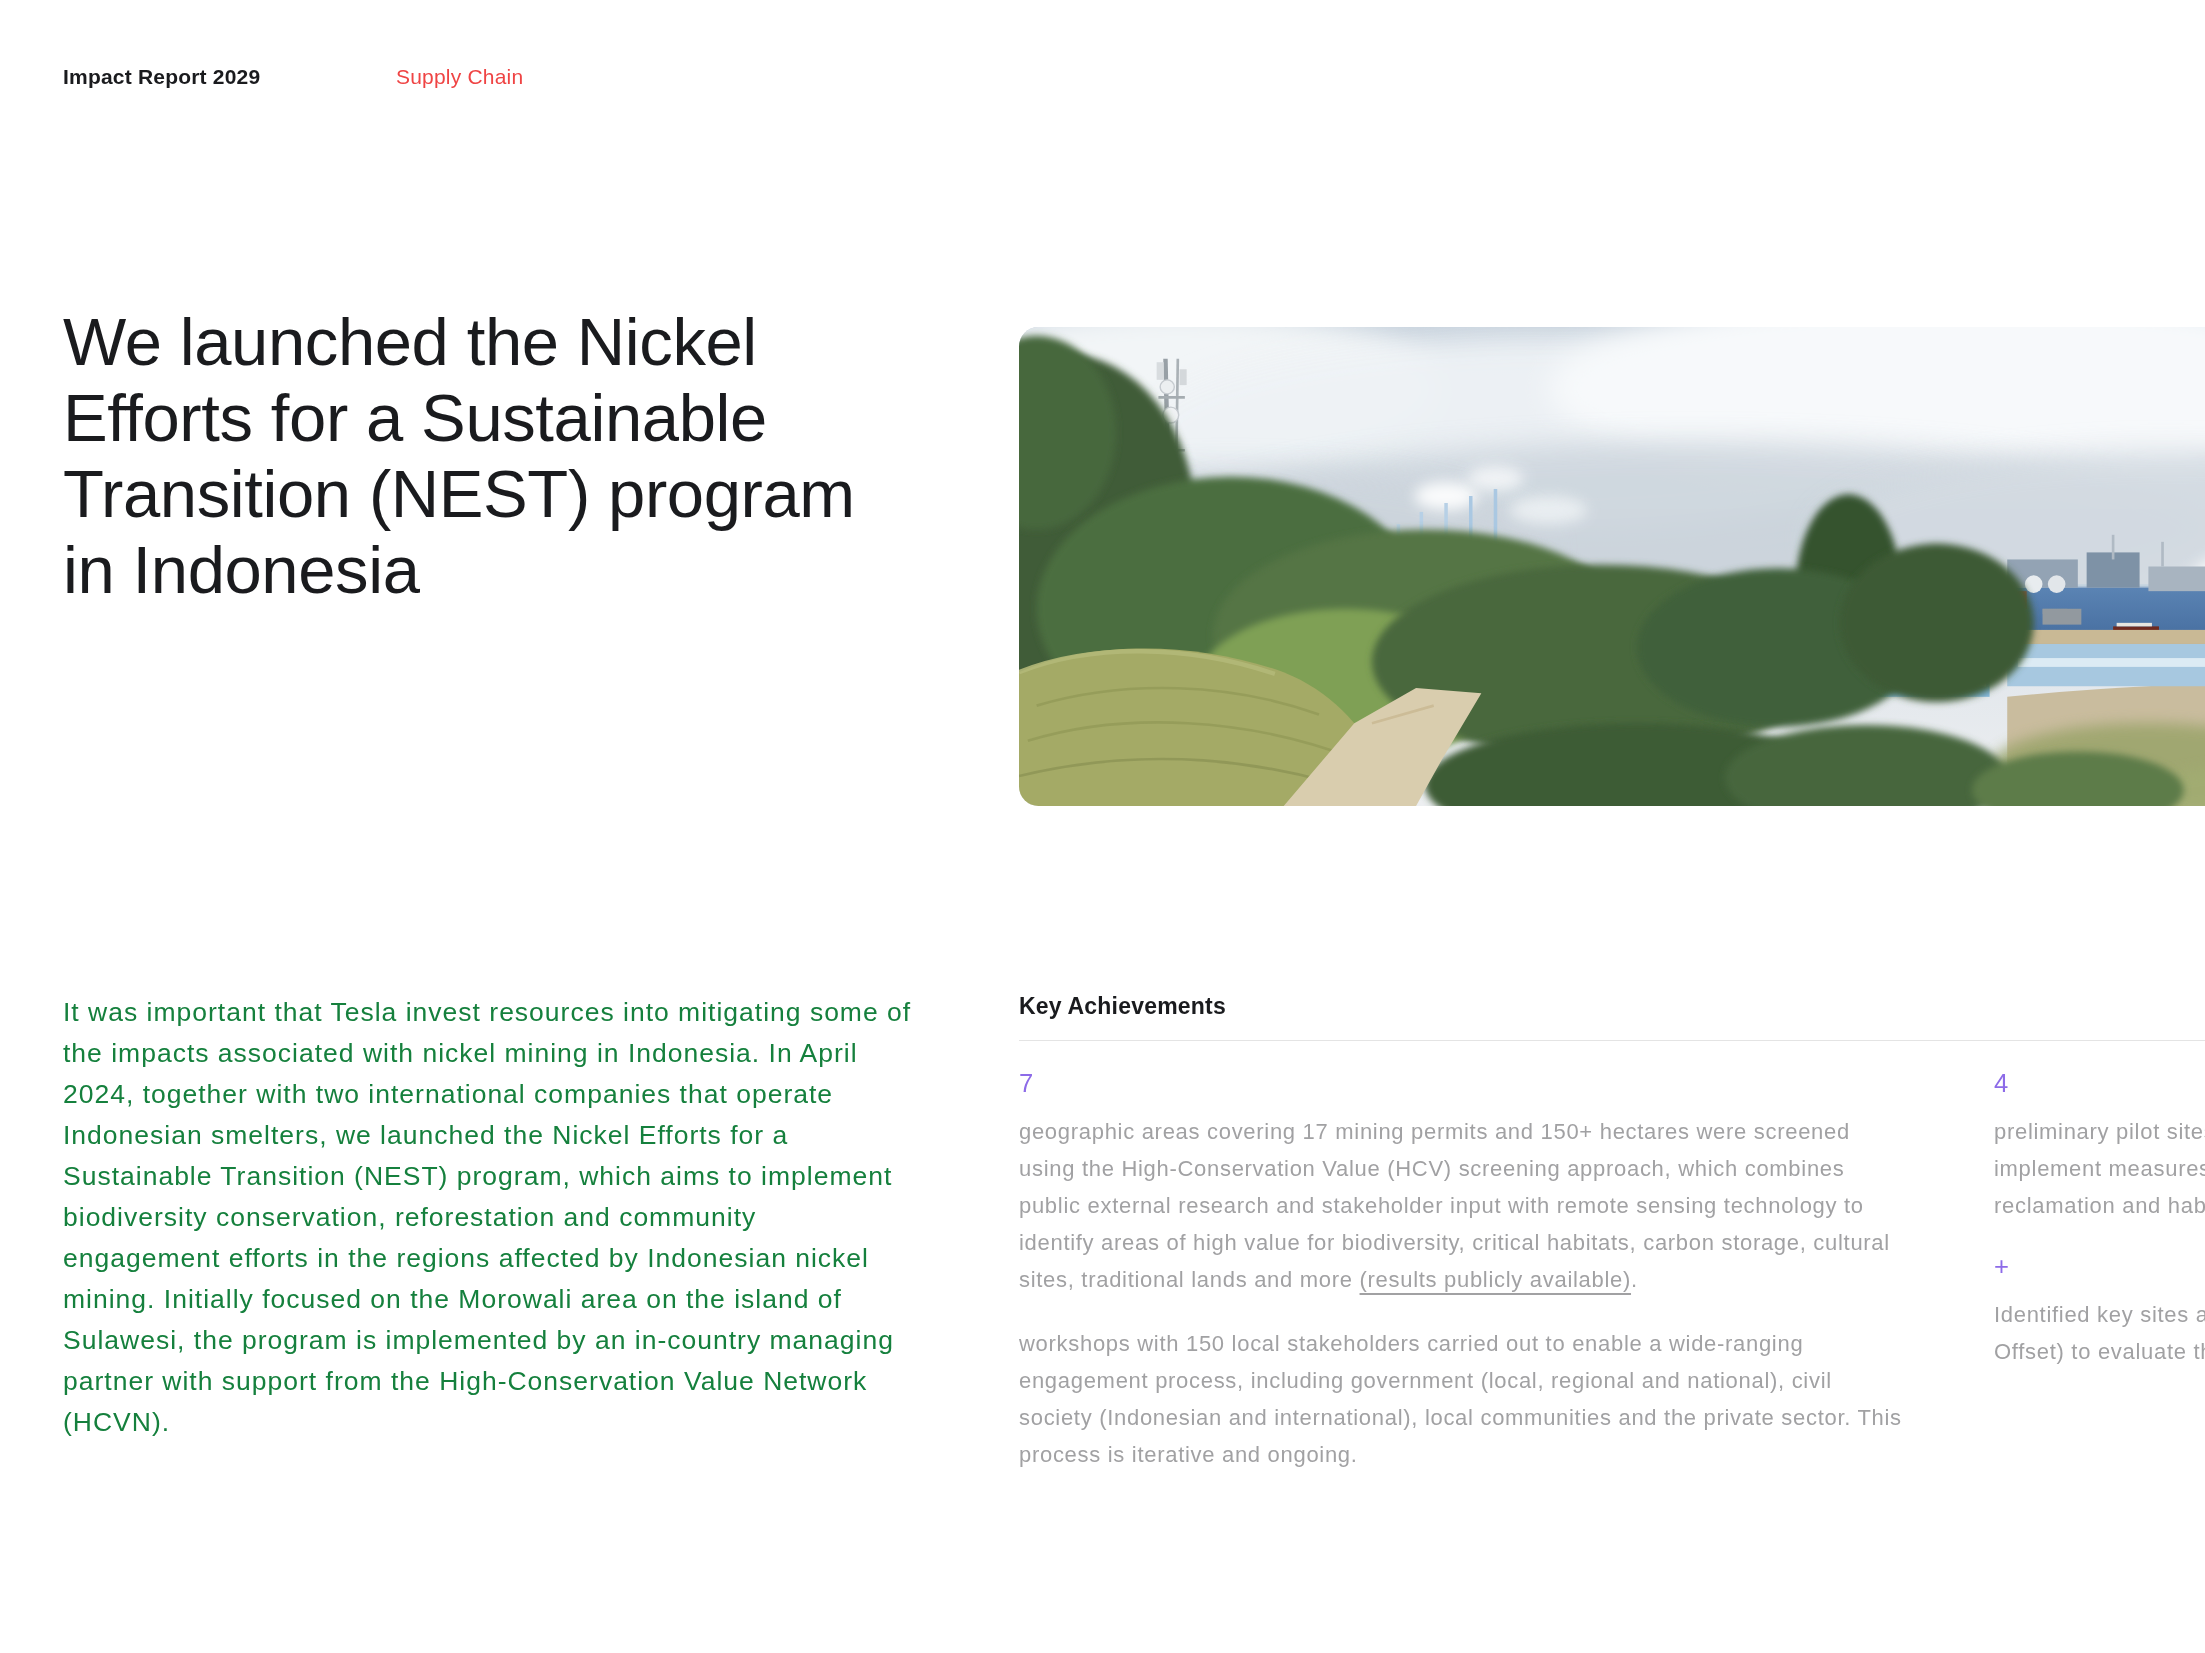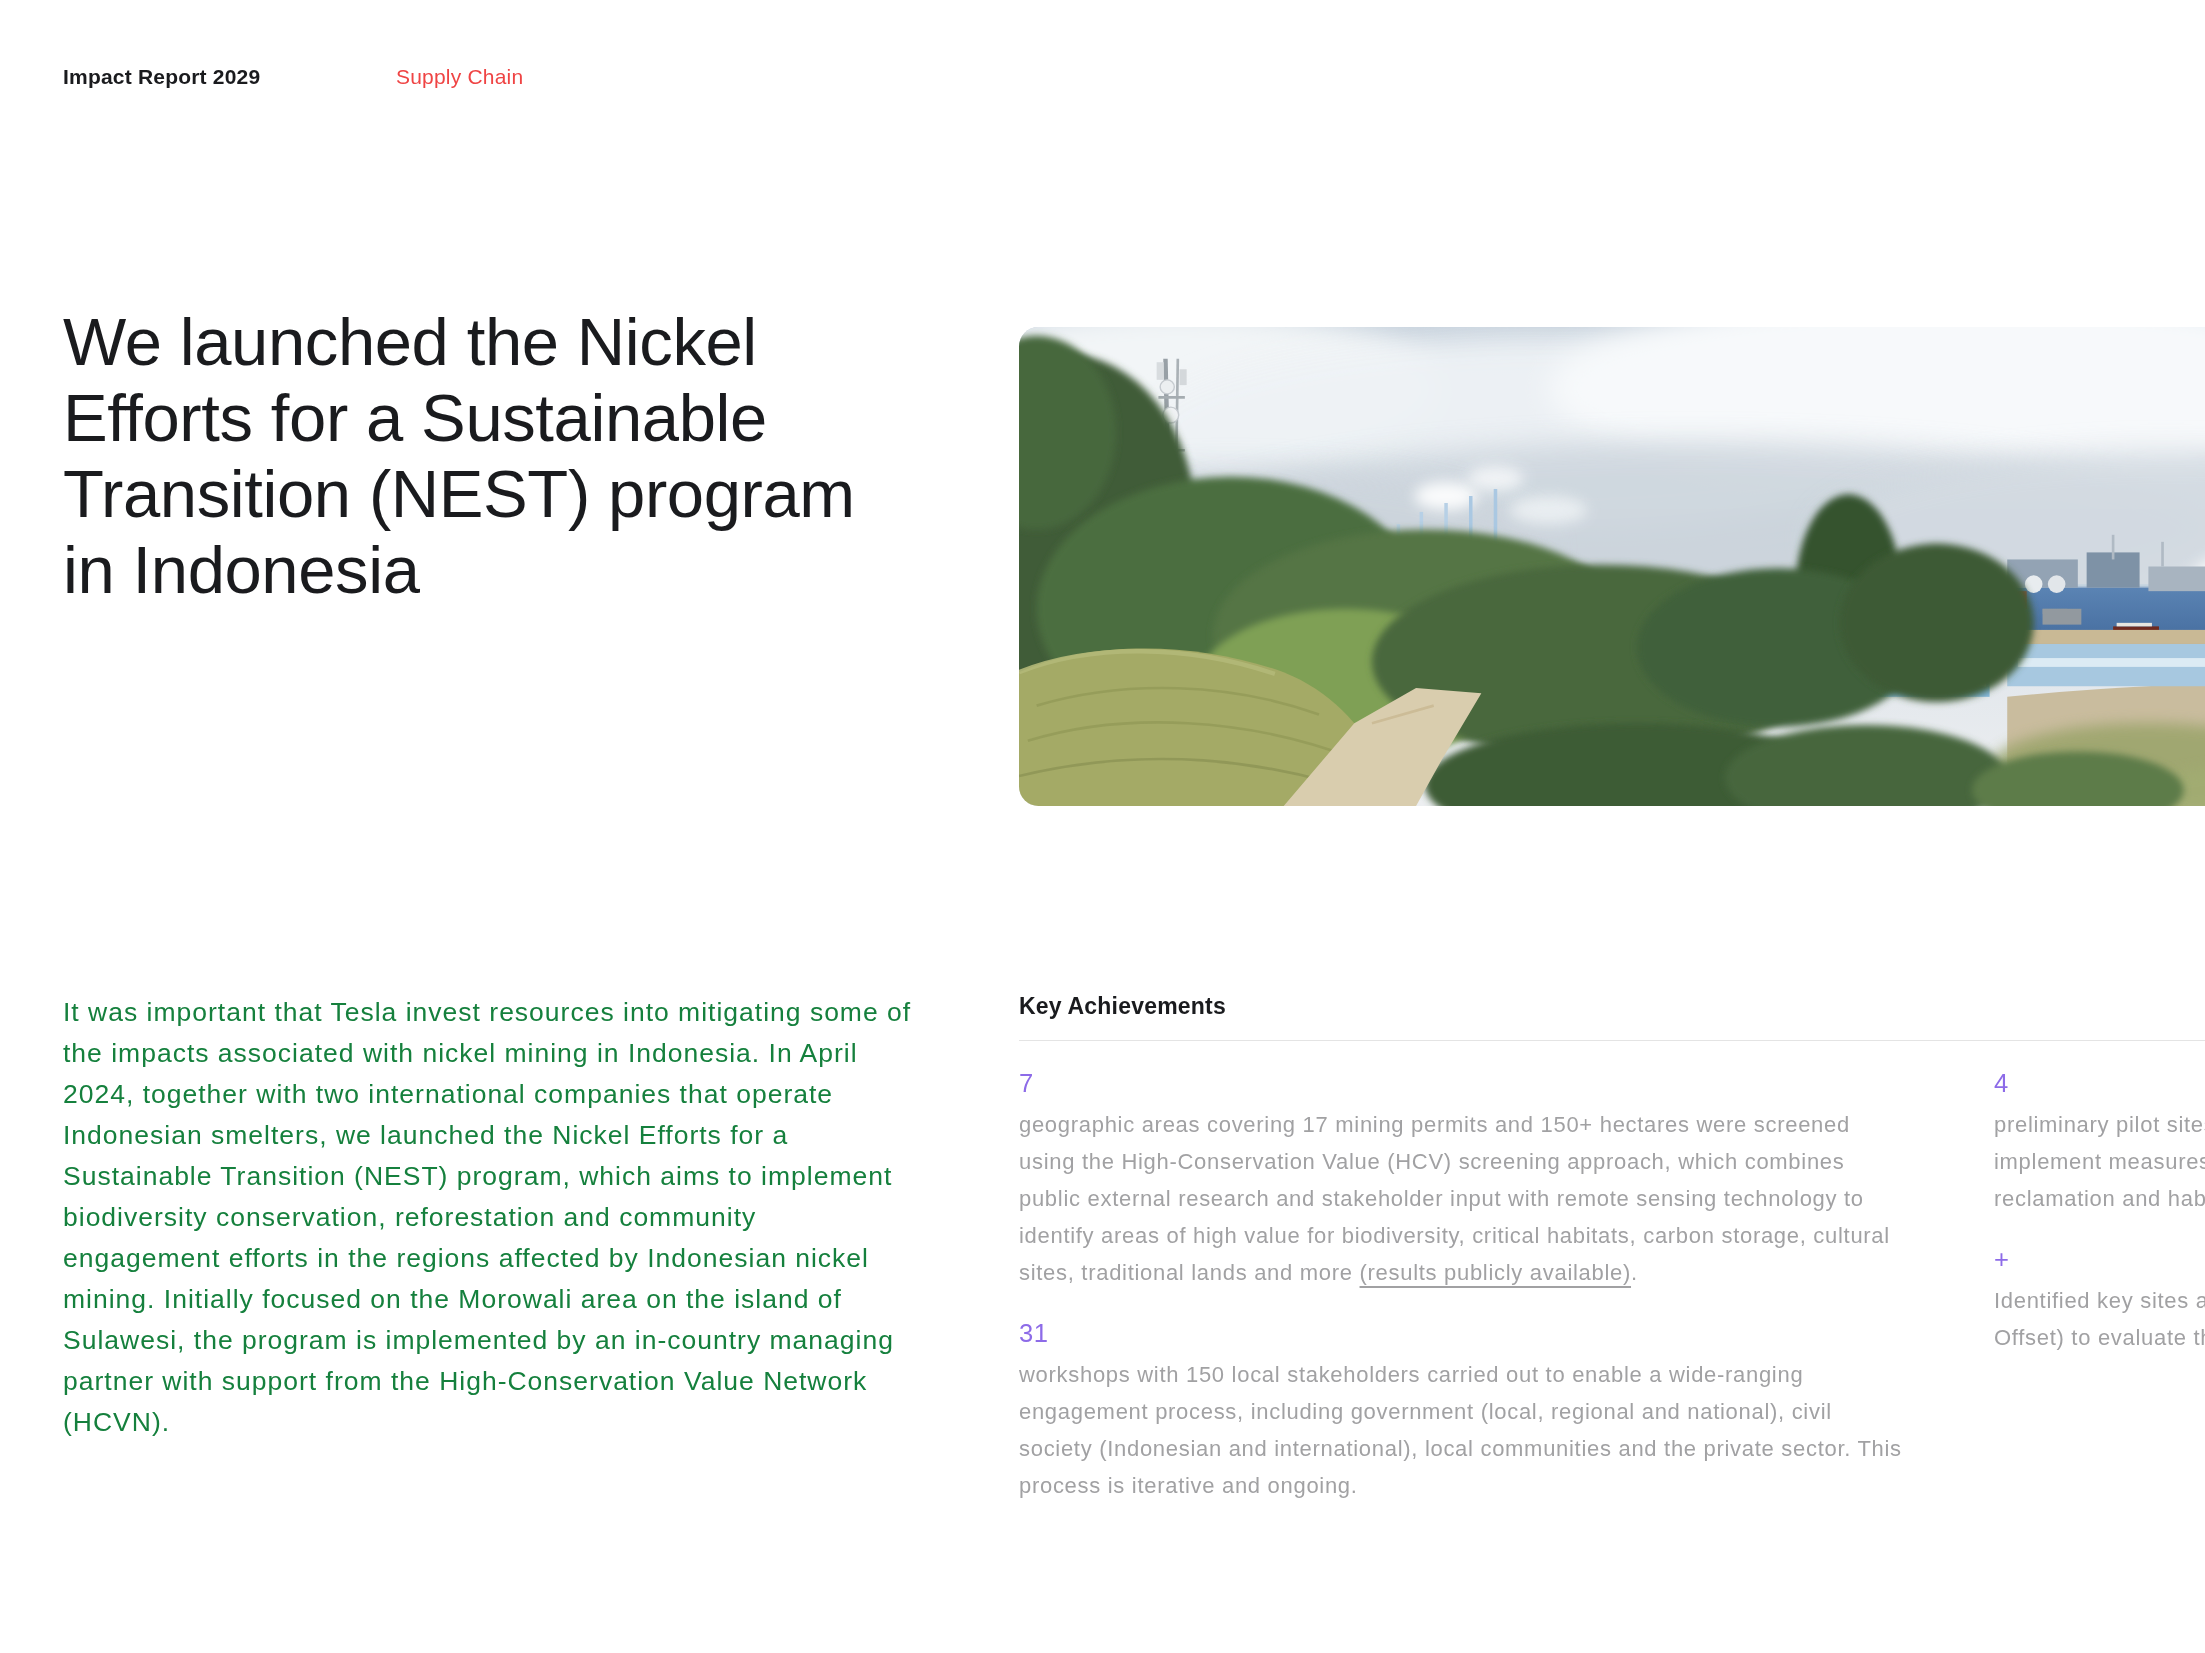--- a/index.html
+++ b/index.html
@@ -37,21 +37,21 @@
 
   
   .achv { position: absolute; left: 1019px; top: 993px; width: 1860px; }
   .achv h2 { margin: 0; font-size: 23px; line-height: 27px; font-weight: 700; letter-spacing: 0.2px; color: #1a1b1e; }
   .achv .divider { margin-top: 20px; border-top: 1.3px solid #e4e4e4; height: 0; }
   .cols { display: flex; gap: 90px; margin-top: 27px; }
   .col { flex: 1 1 0; min-width: 0; }
   .stat-item + .stat-item { margin-top: 27px; }
   .stat-number { font-size: 25.6px; line-height: 31px; font-weight: 500; letter-spacing: 0.4px; color: #8d6be8; }
   .stat-text {
-    margin-top: 7px; font-size: 22px; line-height: 37px; letter-spacing: 0.7px; color: #a1a1a3;
+    margin-top: 14px; font-size: 22px; line-height: 37px; letter-spacing: 0.7px; color: #a1a1a3;
   }
   .stat-text .link {
     color: #a1a1a3; text-decoration: underline; text-decoration-thickness: 1.8px; text-underline-offset: 6.2px; cursor: pointer;
   }
 </style>
 </head>
 <body>
 
 <div class="page">
 
@@ -223,21 +223,20 @@
     <h2>Key Achievements</h2>
     <div class="divider"></div>
     <div class="cols">
 
       <div class="col">
         <div class="stat-item">
           <div class="stat-number">7</div>
           <div class="stat-text"><span>geographic areas covering 17 mining permits and 150+ hectares were screened using the High-Conservation Value (HCV) screening approach, which combines public external research and stakeholder input with remote sensing technology to identify areas of high value for biodiversity, critical habitats, carbon storage, cultural sites, traditional lands and more </span><span class="link">(results publicly available)</span><span>.</span></div>
         </div>
         <div class="stat-item">
-          <div class="stat-number">31</div>
           <div class="stat-text">workshops with 150 local stakeholders carried out to enable a wide-ranging engagement process, including government (local, regional and national), civil society (Indonesian and international), local communities and the private sector. This process is iterative and ongoing.</div>
         </div>
       </div>
 
       <div class="col">
         <div class="stat-item">
           <div class="stat-number">4</div>
           <div class="stat-text">preliminary pilot sites have been identified and confirmed for the program to implement measures that will likely include flora and fauna monitoring, mining reclamation and habitat avoidance and rehabilitation.</div>
         </div>
         <div class="stat-item">

